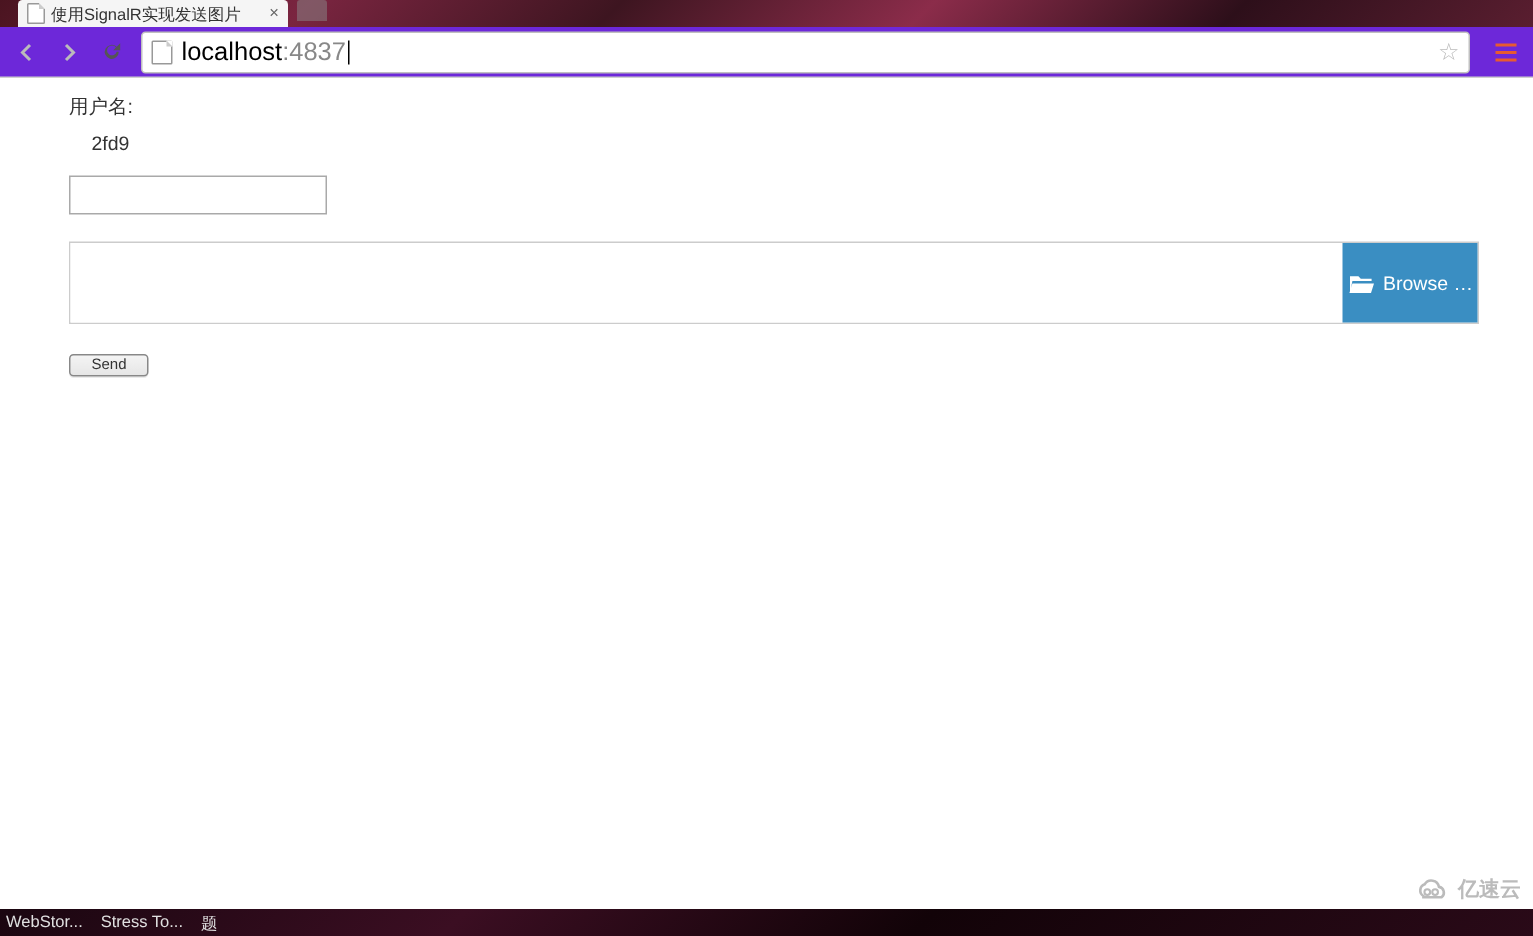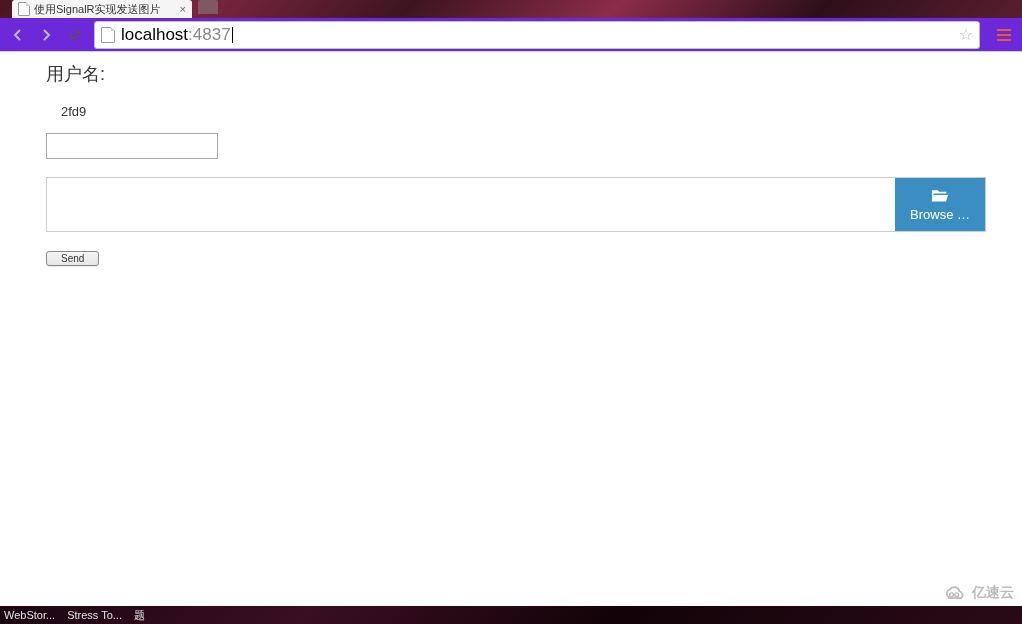--- a/index.html
+++ b/index.html
@@ -73,21 +73,21 @@
       margin-left:4px;
     }
     .menu-btn span { width:14px; height:2px; background:#e85a30; }
     
     .page {
       background:#fff;
       padding: 10px 46px;
       position:relative;
       height: calc(624px - 18px - 34px - 18px);
     }
-    .username-label { font-size:18px; color:#333; margin-bottom:18px;}
+    .username-label { font-size:13px; color:#333; margin-bottom:8px;}
     .username-value { font-size:13px; color:#333; margin-bottom:14px;margin-left:15px;}
     .text-input {
       width:172px; height:26px;
       border:1px solid #a9a9a9;
       background:#fff;
       padding:2px 4px;
       font-size:13px;
       margin-bottom:18px;
       display:block;
     }
@@ -100,21 +100,20 @@
     }
     .file-display {
       flex:1;
       background:#fff;
     }
     .browse-btn {
       width:90px;
       background:#3a8ec2;
       color:#fff;
       display:flex;
-      flex-direction:column;
       align-items:center;
       justify-content:center;
       font-size:13px;
       gap:4px;
       cursor:pointer;
     }
     .browse-btn svg { width:20px; height:16px; fill:#fff;}
     .send-btn {
       background:linear-gradient(#f4f4f4,#e6e6e6);
       border:1px solid #888;

